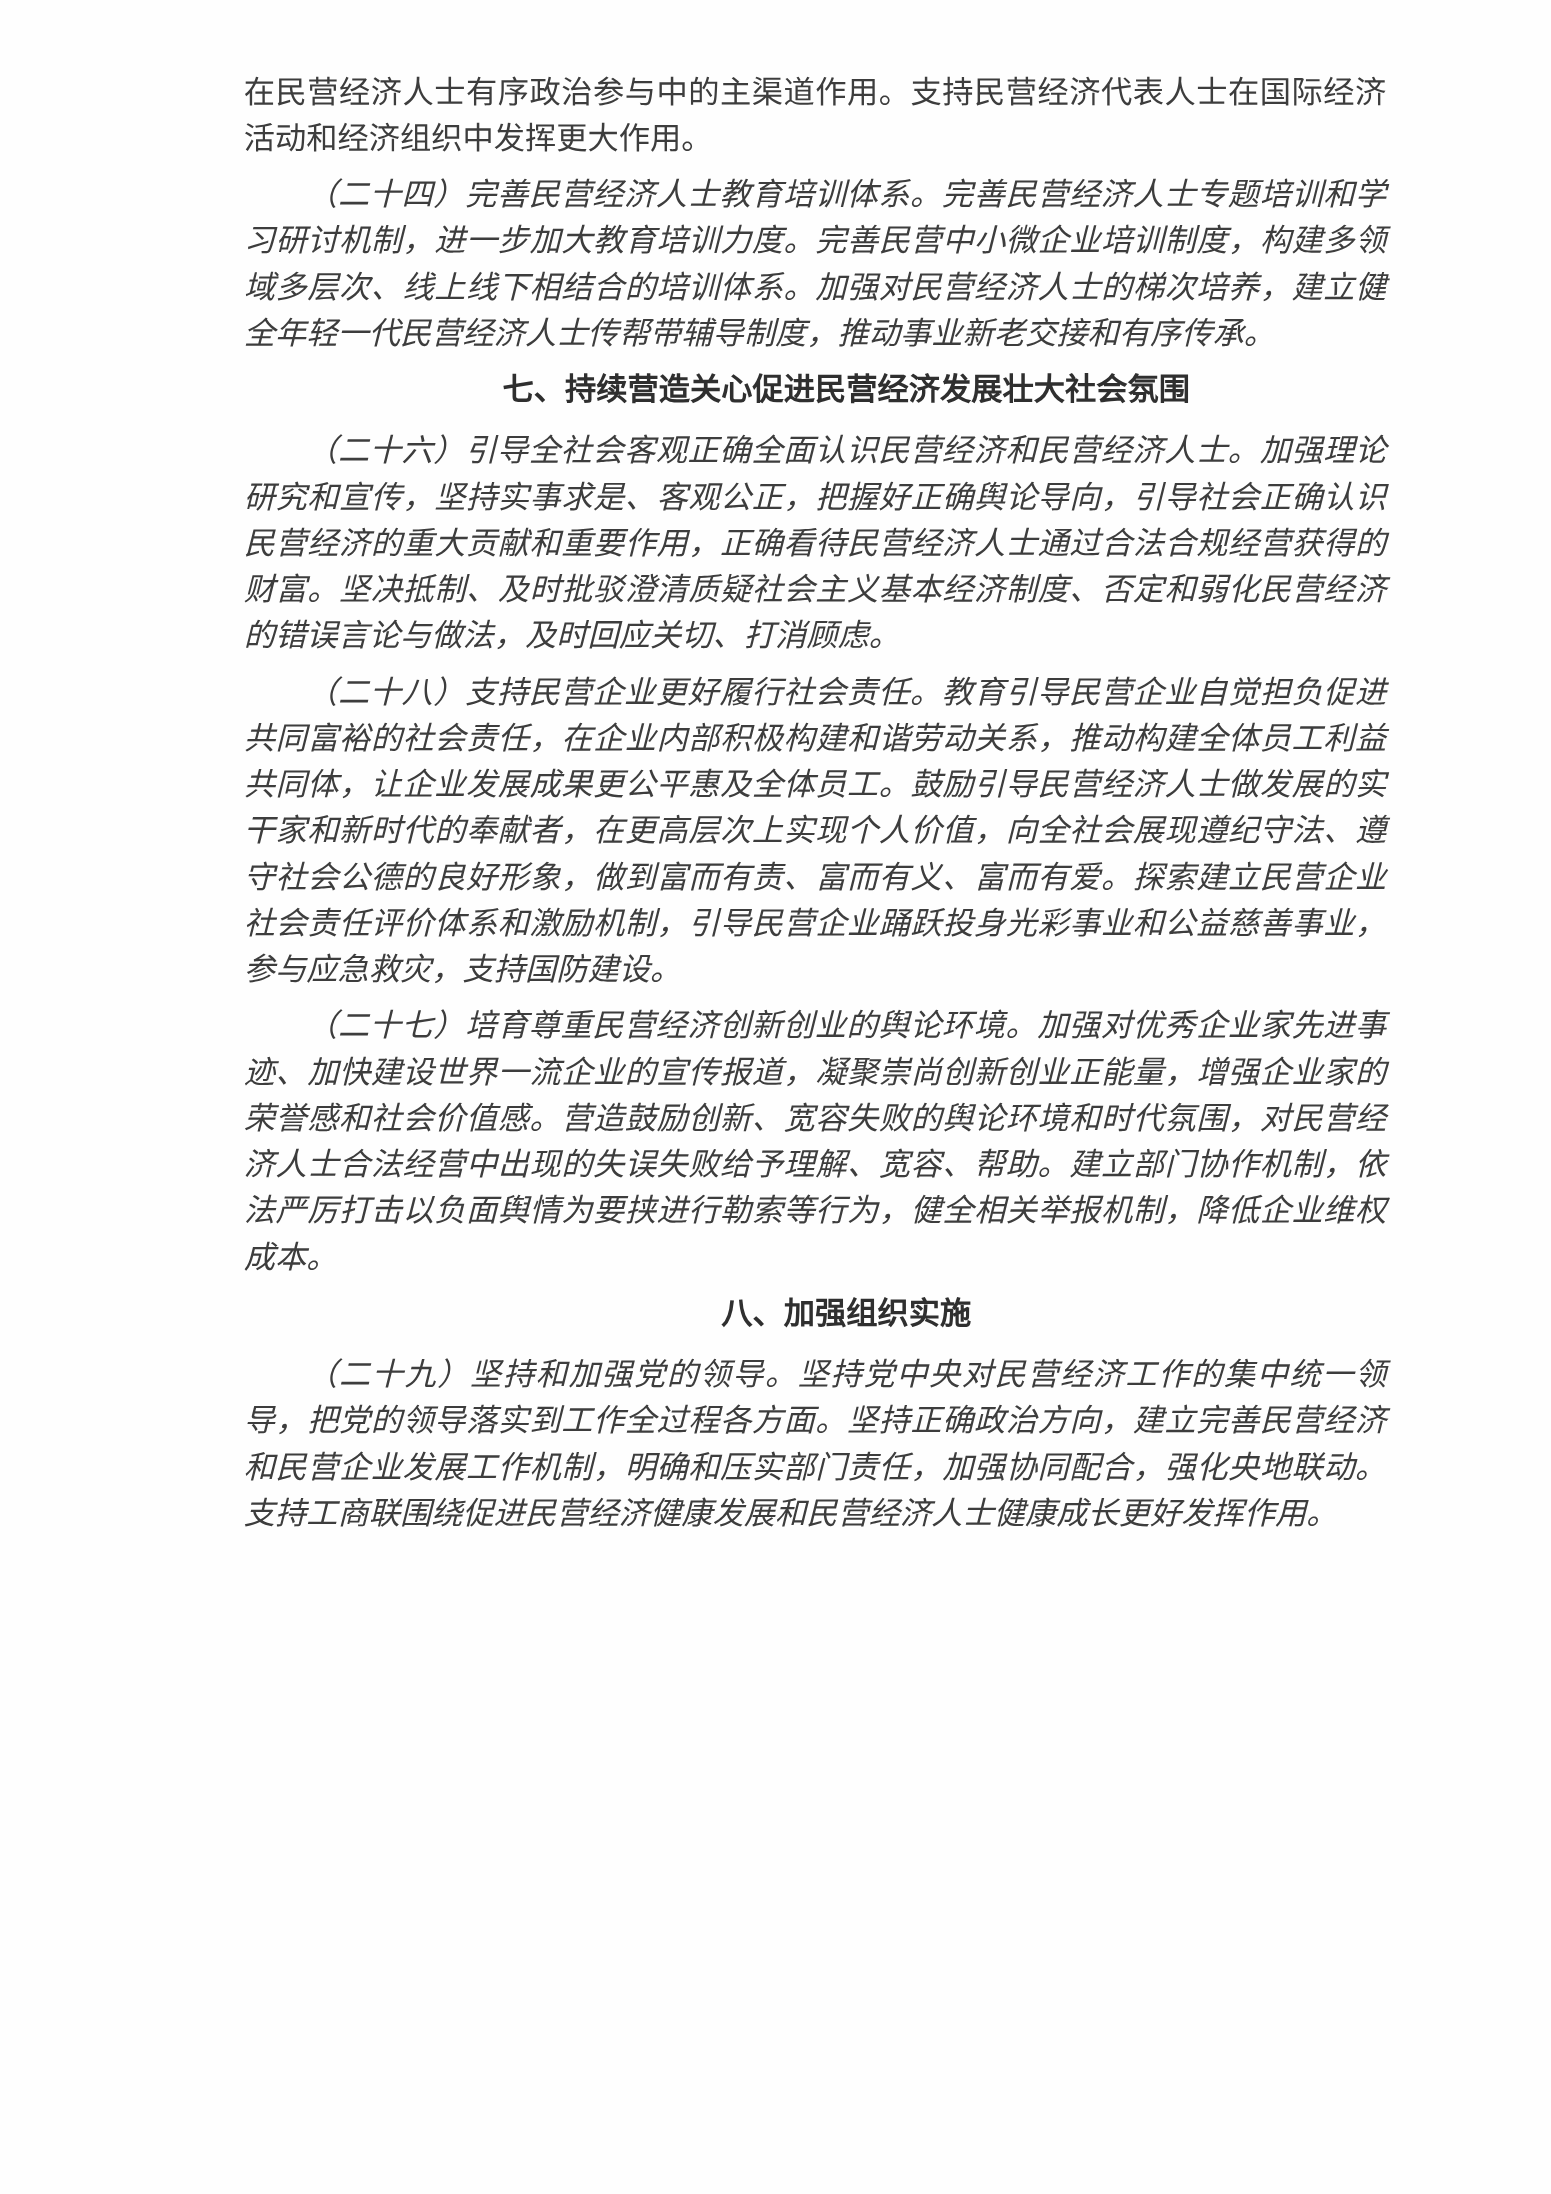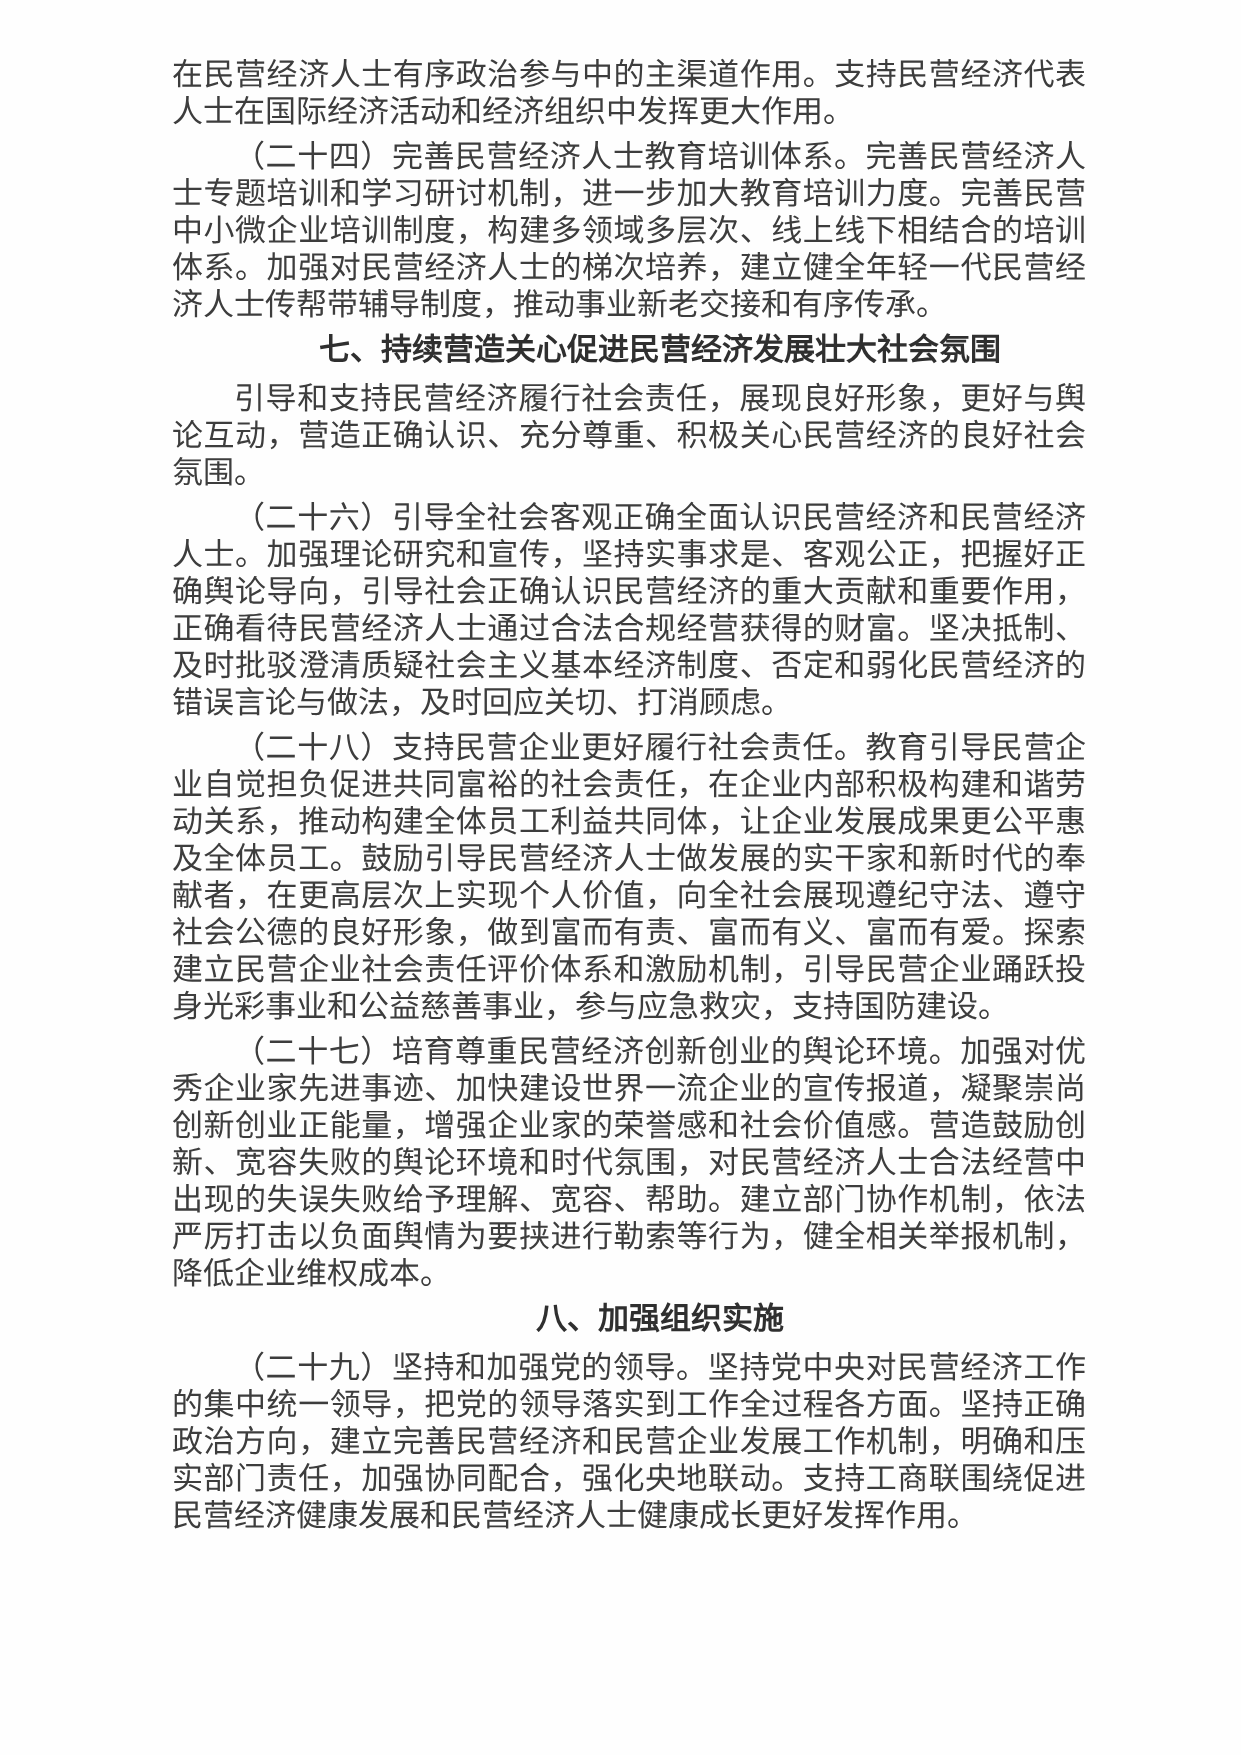--- a/index.html
+++ b/index.html
@@ -9,50 +9,50 @@
   body {
     width: 1241px;
     height: 1755px;
     background: #fefefe;
     overflow: hidden;
     position: relative;
   }
   .page {
     position: absolute;
     top: 56px;
-    left: 172px;
+    left: 195px;
     width: 914px;
     color: #3d3d3d;
     font-family: "Liberation Serif", "DejaVu Serif", serif;
-    font-size: 31px;
+    font-size: 25px;
     line-height: 37px;
     text-align: justify;
     text-justify: inter-ideograph;
   }
   .page p {
     margin: 0 0 8px 0;
   }
   .page p.indent {
     text-indent: 2em;
+    font-style: italic;
   }
   .page p.heading {
     font-family: "Liberation Sans", "DejaVu Sans", sans-serif;
     font-weight: 700;
     color: #2f2f2f;
     text-indent: 2em;
     margin: 6px 0 12px 0;
     text-align: center;
   }
 </style>
 </head>
 <body>
 
 <div class="page">
   <p>在民营经济人士有序政治参与中的主渠道作用。支持民营经济代表人士在国际经济活动和经济组织中发挥更大作用。</p>
   <p class="indent">（二十四）完善民营经济人士教育培训体系。完善民营经济人士专题培训和学习研讨机制，进一步加大教育培训力度。完善民营中小微企业培训制度，构建多领域多层次、线上线下相结合的培训体系。加强对民营经济人士的梯次培养，建立健全年轻一代民营经济人士传帮带辅导制度，推动事业新老交接和有序传承。</p>
   <p class="heading">七、持续营造关心促进民营经济发展壮大社会氛围</p>
-  <p class="indent">引导和支持民营经济履行社会责任，展现良好形象，更好与舆论互动，营造正确认识、充分尊重、积极关心民营经济的良好社会氛围。</p>
   <p class="indent">（二十六）引导全社会客观正确全面认识民营经济和民营经济人士。加强理论研究和宣传，坚持实事求是、客观公正，把握好正确舆论导向，引导社会正确认识民营经济的重大贡献和重要作用，正确看待民营经济人士通过合法合规经营获得的财富。坚决抵制、及时批驳澄清质疑社会主义基本经济制度、否定和弱化民营经济的错误言论与做法，及时回应关切、打消顾虑。</p>
   <p class="indent">（二十八）支持民营企业更好履行社会责任。教育引导民营企业自觉担负促进共同富裕的社会责任，在企业内部积极构建和谐劳动关系，推动构建全体员工利益共同体，让企业发展成果更公平惠及全体员工。鼓励引导民营经济人士做发展的实干家和新时代的奉献者，在更高层次上实现个人价值，向全社会展现遵纪守法、遵守社会公德的良好形象，做到富而有责、富而有义、富而有爱。探索建立民营企业社会责任评价体系和激励机制，引导民营企业踊跃投身光彩事业和公益慈善事业，参与应急救灾，支持国防建设。</p>
   <p class="indent">（二十七）培育尊重民营经济创新创业的舆论环境。加强对优秀企业家先进事迹、加快建设世界一流企业的宣传报道，凝聚崇尚创新创业正能量，增强企业家的荣誉感和社会价值感。营造鼓励创新、宽容失败的舆论环境和时代氛围，对民营经济人士合法经营中出现的失误失败给予理解、宽容、帮助。建立部门协作机制，依法严厉打击以负面舆情为要挟进行勒索等行为，健全相关举报机制，降低企业维权成本。</p>
   <p class="heading">八、加强组织实施</p>
   <p class="indent">（二十九）坚持和加强党的领导。坚持党中央对民营经济工作的集中统一领导，把党的领导落实到工作全过程各方面。坚持正确政治方向，建立完善民营经济和民营企业发展工作机制，明确和压实部门责任，加强协同配合，强化央地联动。支持工商联围绕促进民营经济健康发展和民营经济人士健康成长更好发挥作用。</p>
 </div>
 
 </body></html>

